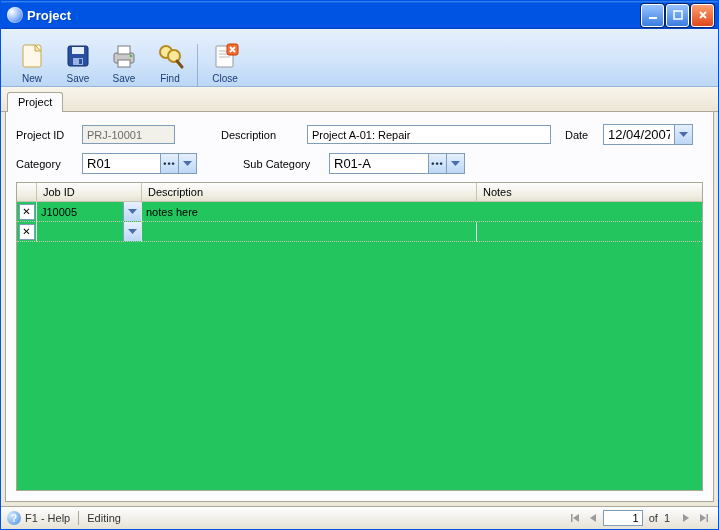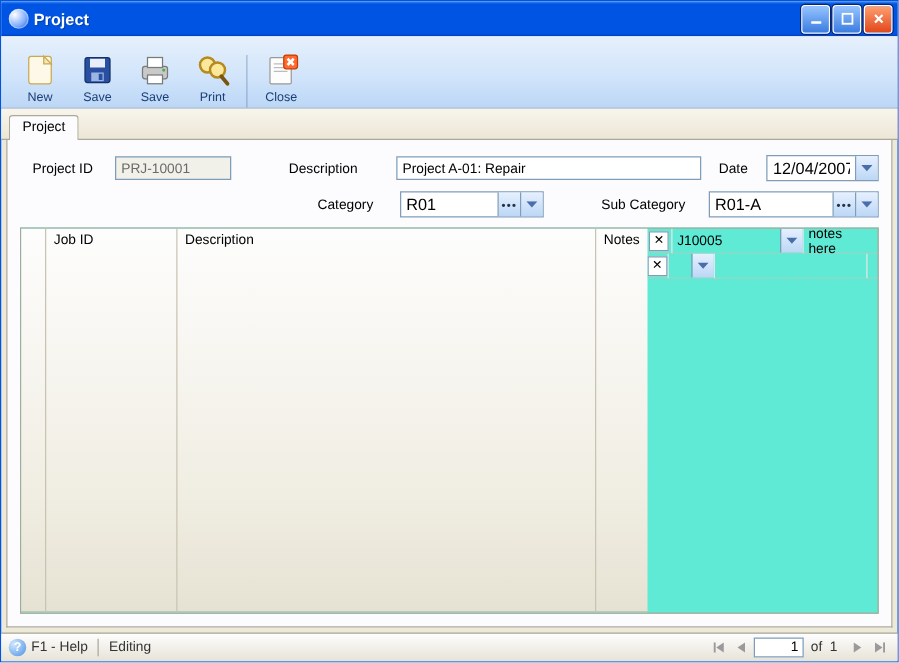--- a/index.html
+++ b/index.html
@@ -18,34 +18,34 @@
   .tool-group{display:flex;gap:4px;}
   .tool-sep{width:1px;height:42px;background:rgba(100,130,170,.5);margin:0 6px;}
   .tool-btn{width:36px;display:flex;flex-direction:column;align-items:center;justify-content:center;padding:2px 2px 0;border:1px solid transparent;border-radius:3px;cursor:default;}
   .tool-btn .ico{width:32px;height:32px;display:flex;align-items:center;justify-content:center;}
   .tool-btn .lbl{font-size:10px;color:#1a3e75;padding:1px 0;}
   
   .tabstrip{height:24px;background:linear-gradient(to bottom,#f8f5ec,#ece6d6);border-bottom:1px solid #aca899;display:flex;align-items:flex-end;padding-left:6px;position:relative;}
   .tab{background:#fcfcfe;border:1px solid #aca899;border-bottom:none;border-radius:3px 3px 0 0;padding:3px 10px 4px;font-size:11px;position:relative;top:1px;}
   
   .content{flex:1;background:#fcfcfe;border:1px solid #aca899;border-top:none;margin:0 4px 4px;padding:12px 10px 10px;display:flex;flex-direction:column;}
-  .form-row{display:flex;align-items:center;gap:8px;margin-bottom:8px;justify-content:flex-end;}
+  .form-row{display:flex;align-items:center;gap:8px;margin-bottom:8px;}
   .form-row label{font-size:11px;}
   .lbl-col1{width:58px;}
   .lbl-col2{width:78px;}
   .lbl-col3{width:30px;margin-left:6px;}
   .textbox{height:19px;border:1px solid #7f9db9;background:#fff;font-size:11px;padding:1px 4px;box-sizing:border-box;}
   .textbox[readonly]{background:#f1f1ea;color:#6b6b6b;}
   .combo{height:21px;border:1px solid #7f9db9;background:#fff;display:flex;align-items:center;box-sizing:border-box;}
   .combo input{border:none;outline:none;font-size:13px;flex:1;padding:0 4px;min-width:0;background:transparent;}
   .combo .dots-btn,.combo .dd-btn,.date-dd{width:17px;height:100%;background:linear-gradient(to bottom,#e6f0ff,#bcd7f6);border-left:1px solid #7f9db9;display:flex;align-items:center;justify-content:center;}
   .combo .dots-btn{font-weight:bold;font-size:9px;letter-spacing:1px;color:#234;}
   .dd-btn svg,.date-dd svg{display:block;}
   
-  .grid{flex:1;border:1px solid #aca899;background:#5eead4;display:flex;min-height:0;}
+  .grid{flex:1;border:1px solid #aca899;background:#22c55e;display:flex;flex-direction:column;min-height:0;}
   .grid-head{display:flex;background:linear-gradient(to bottom,#fdfdfd 0%,#f0ede2 70%,#e6e2d3 100%);border-bottom:1px solid #c9c4b2;}
   .grid-head .gh{border-right:1px solid #c9c4b2;padding:3px 6px;font-size:11px;box-sizing:border-box;}
   .col-del{width:20px;padding:3px 0 !important;}
   .col-job{width:105px;}
   .col-desc{width:335px;}
   .col-notes{flex:1;border-right:none !important;}
   .grid-body{flex:1;overflow:auto;}
   .grid-row{display:flex;height:20px;}
   .gc{border-right:1px solid #e5e5e5;border-bottom:1px dotted #c9c4b2;box-sizing:border-box;font-size:11px;display:flex;align-items:center;}
   .gc.col-del{justify-content:center;}
@@ -124,21 +124,21 @@
         <div class="lbl">Save</div>
       </div>
       <div class="tool-btn">
         <div class="ico">
           <svg width="30" height="30">
               <circle cx="11" cy="11" r="6" fill="#fbe89a" stroke="#b58a1f" stroke-width="2"></circle>
               <circle cx="19" cy="15" r="6" fill="#fbe89a" stroke="#b58a1f" stroke-width="2"></circle>
               <path d="M22 20 L27 26" stroke="#7a5410" stroke-width="3" stroke-linecap="round"></path>
             </svg>
         </div>
-        <div class="lbl">Print</div>
+        <div class="lbl">Find</div>
       </div>
     </div>
     <div class="tool-sep"></div>
     <div class="tool-group">
       <div class="tool-btn">
         <div class="ico">
           <svg width="30" height="30">
               <rect x="6" y="5" width="17" height="21" rx="1" fill="#fdfdfd" stroke="#9a9a9a"></rect>
               <line x1="9" y1="10" x2="20" y2="10" stroke="#bcbcbc"></line>
               <line x1="9" y1="13" x2="20" y2="13" stroke="#bcbcbc"></line>

